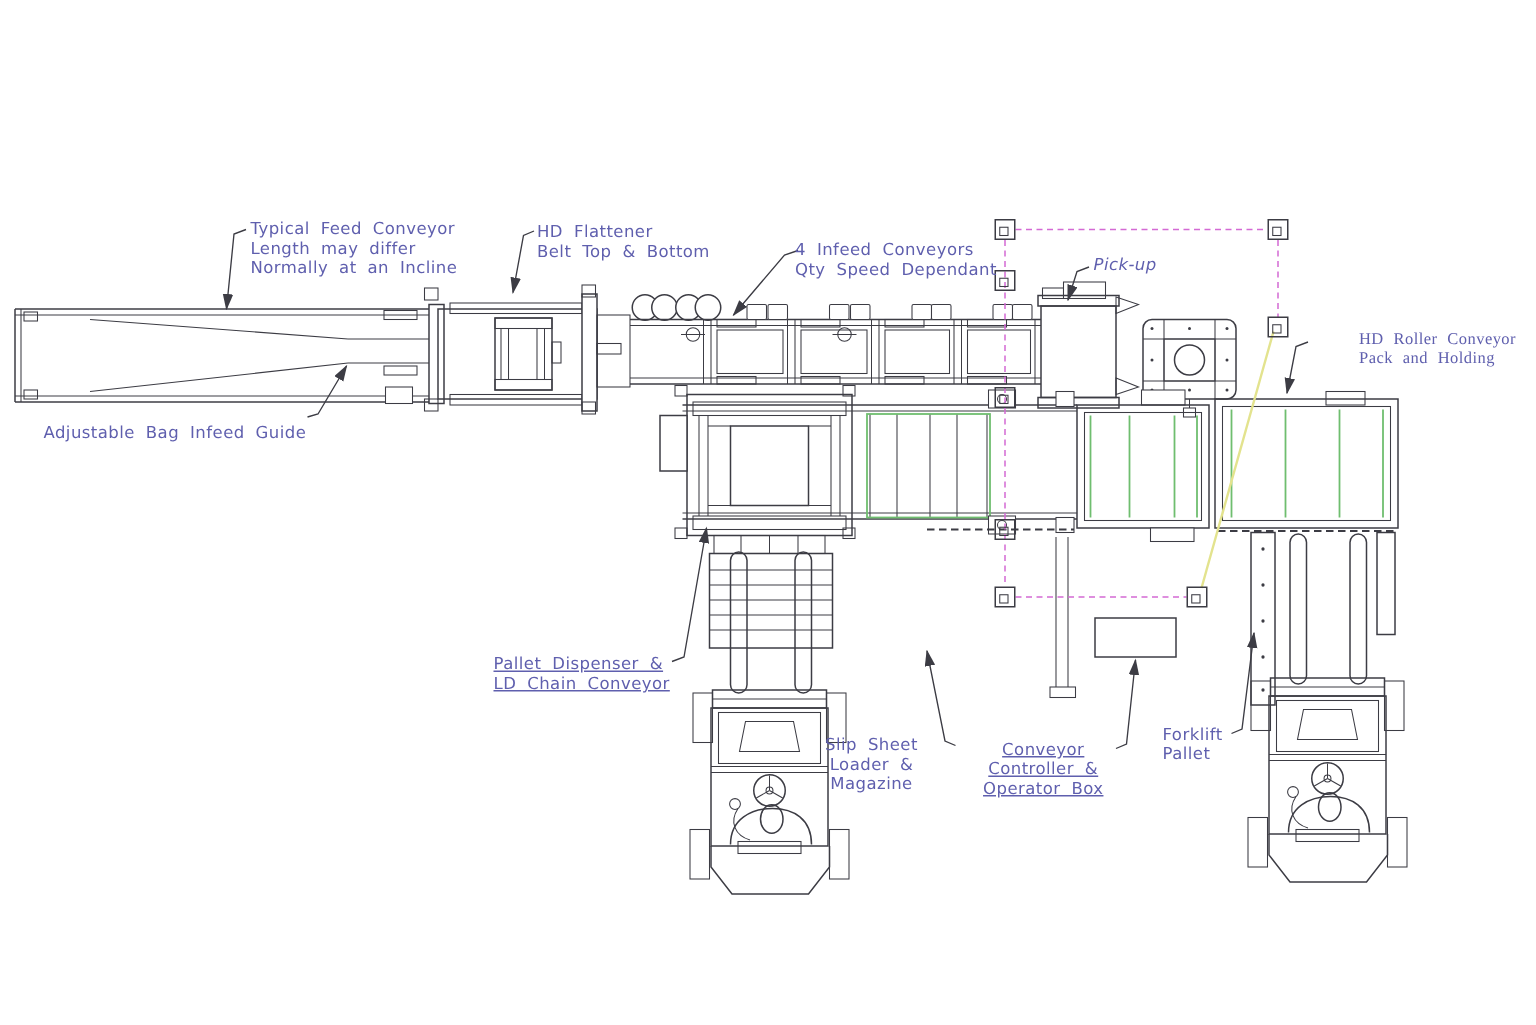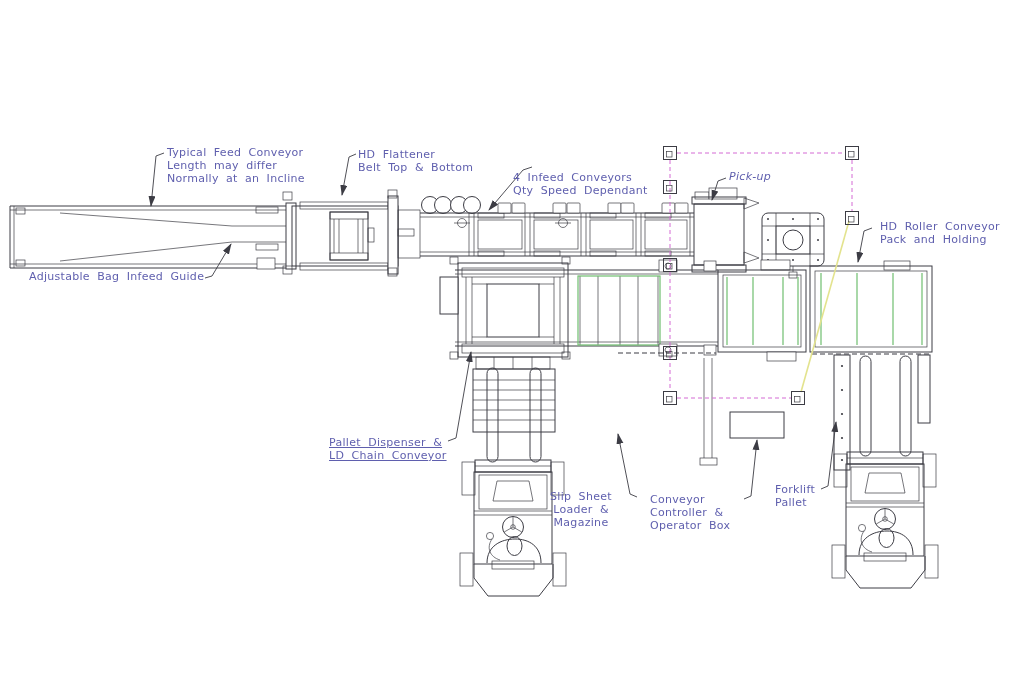--- a/index.html
+++ b/index.html
@@ -1,21 +1,21 @@
 <!DOCTYPE html>
 <html><head>
 <meta charset="utf-8">
 <style>
   html,body{margin:0;padding:0;background:#fff;}
   .canvas{position:relative;width:1024px;height:683px;background:var(--bg,#fff);overflow:hidden;
           font-family:"DejaVu Sans","Liberation Sans",sans-serif;}
   .canvas svg{position:absolute;left:0;top:0;}
   .cad-label{position:absolute;color:var(--label,#5f5fae);font-size:11px;line-height:13px;
              letter-spacing:.3px;word-spacing:3.5px;white-space:pre-line;}
-  .ta-c{text-align:center;} .ta-r{text-align:left;}
+  .ta-c{text-align:center;} .ta-r{text-align:center;text-decoration:underline;}
   
   .ln{stroke:var(--line,#3c3c44);fill:none;stroke-width:1;}
   .lnf{stroke:var(--line,#3c3c44);fill:#fff;stroke-width:1;}
   .lnt{stroke:var(--line,#3c3c44);fill:none;stroke-width:.7;}
   .lntf{stroke:var(--line,#3c3c44);fill:#fff;stroke-width:.7;}
   .mag{stroke:var(--magenta,#d46ad4);fill:none;stroke-width:1;stroke-dasharray:4 3;}
   .grn{stroke:var(--green,#6fbe6f);fill:none;stroke-width:1.2;}
   .yel{stroke:var(--yellow,#e3e38e);fill:none;stroke-width:1.6;}
   .hid{stroke:var(--line,#3c3c44);fill:none;stroke-width:1.2;stroke-dasharray:5 3;}
   .ldr{stroke:var(--line,#3c3c44);fill:none;stroke-width:.9;}
@@ -336,26 +336,26 @@
     <path d="M744,499 L751,496 L757,440" class="ldr" marker-end="url(#arrow)"></path>
     <path d="M821,489 L828,486 L836,422" class="ldr" marker-end="url(#arrow)"></path>
   </g>
 </svg>
 
 <div class="cad-label" style="left:358px;top:148px;">HD Flattener
 Belt Top &amp; Bottom</div>
 <div class="cad-label" style="left:167px;top:146px;">Typical Feed Conveyor
 Length may differ
 Normally at an Incline</div>
-<div class="cad-label" style="left:513px;top:160px;margin-top:11px;">4 Infeed Conveyors
+<div class="cad-label" style="left:530px;top:160px;">4 Infeed Conveyors
 Qty Speed Dependant</div>
 <div class="cad-label" style="left:729px;top:170px;font-style:italic;">Pick-up</div>
-<div class="cad-label" style="left:880px;top:220px;">HD Roller Conveyor
+<div class="cad-label" style="left:906px;top:220px;font-family:Liberation Serif, serif;">HD Roller Conveyor
 Pack and Holding</div>
-<div class="cad-label" style="left:29px;top:270px;">Adjustable Bag Infeed Guide</div>
+<div class="cad-label" style="left:29px;top:282px;">Adjustable Bag Infeed Guide</div>
 <div class="cad-label" style="left:329px;top:436px;text-decoration:underline;">Pallet Dispenser &amp;
 LD Chain Conveyor</div>
 <div class="cad-label ta-c" style="left:545px;top:490px;width:72px;">Slip Sheet
 Loader &amp;
 Magazine</div>
 <div class="cad-label ta-r" style="left:650px;top:493px;width:91px;">Conveyor
 Controller &amp;
 Operator Box</div>
 <div class="cad-label" style="left:775px;top:483px;">Forklift
 Pallet</div>

